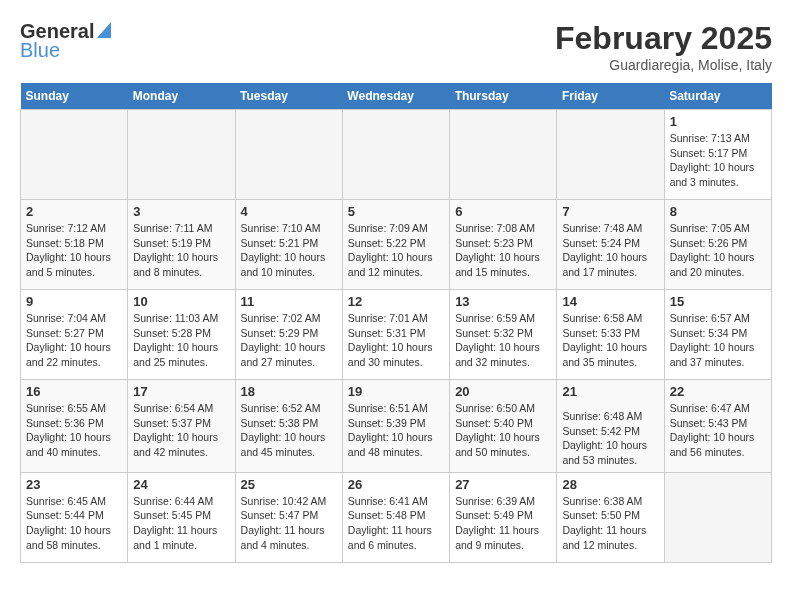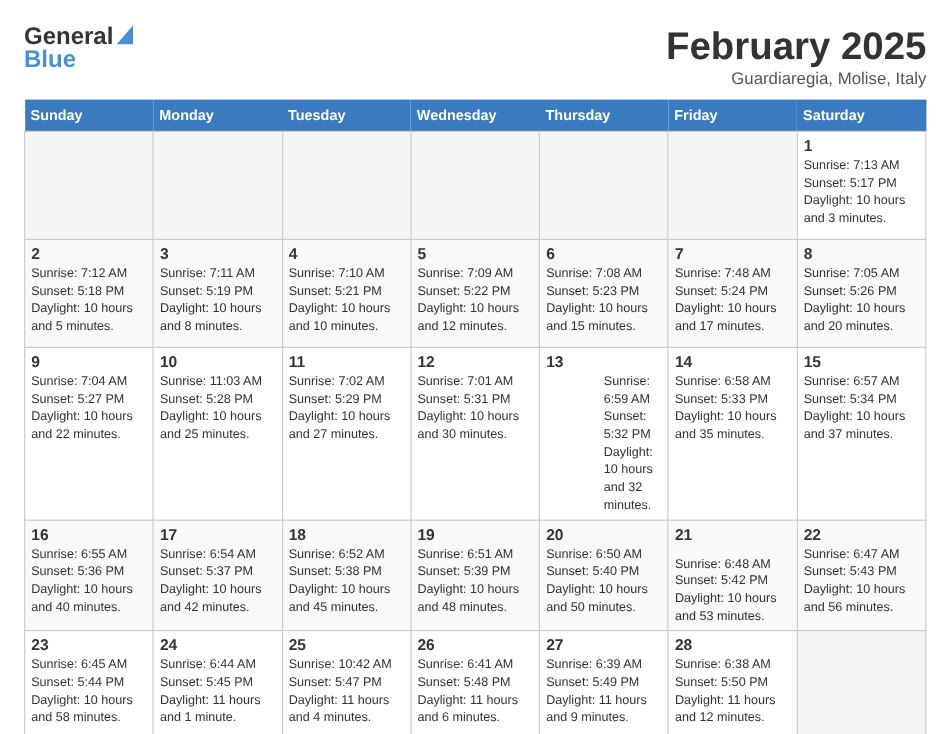--- a/index.html
+++ b/index.html
@@ -83,21 +83,21 @@
 <div class="header">
   <div class="logo">
     <div class="logo-text">
       <span style="font-size:20px;font-weight:bold;color:#333;">General</span>
       <span style="display:inline-block;margin-left:3px;vertical-align:middle;">
         <svg width="14" height="16" viewBox="0 0 14 16">
             <polygon points="0,16 14,16 14,0" fill="#4a90d9"></polygon>
           </svg>
       </span>
     </div>
-    <div style="font-size:20px;font-weight:bold;color:#4a90d9;margin-top:-4px;">Blue</div>
+    <div style="font-size:20px;font-weight:normal;color:#4a90d9;margin-top:-4px;">Blue</div>
   </div>
   <div class="title-block">
     <div class="month-title">February 2025</div>
     <div class="location">Guardiaregia, Molise, Italy</div>
   </div>
 </div>
 
 <table>
   <thead>
     <tr>
@@ -189,21 +189,21 @@
 Daylight: 10 hours and 27 minutes.</div>
         </td>
         <td>
           <span class="day-num">12</span>
           <div class="day-info" style="white-space: pre-line;">Sunrise: 7:01 AM
 Sunset: 5:31 PM
 Daylight: 10 hours and 30 minutes.</div>
         </td>
         <td>
           <span class="day-num">13</span>
-          <div class="day-info" style="white-space: pre-line; margin-left: 48px;">Sunrise: 6:59 AM
+          <div class="day-info" style="white-space: pre-line;">Sunrise: 6:59 AM
 Sunset: 5:32 PM
 Daylight: 10 hours and 32 minutes.</div>
         </td>
         <td>
           <span class="day-num">14</span>
           <div class="day-info" style="white-space: pre-line;">Sunrise: 6:58 AM
 Sunset: 5:33 PM
 Daylight: 10 hours and 35 minutes.</div>
         </td>
         <td>

